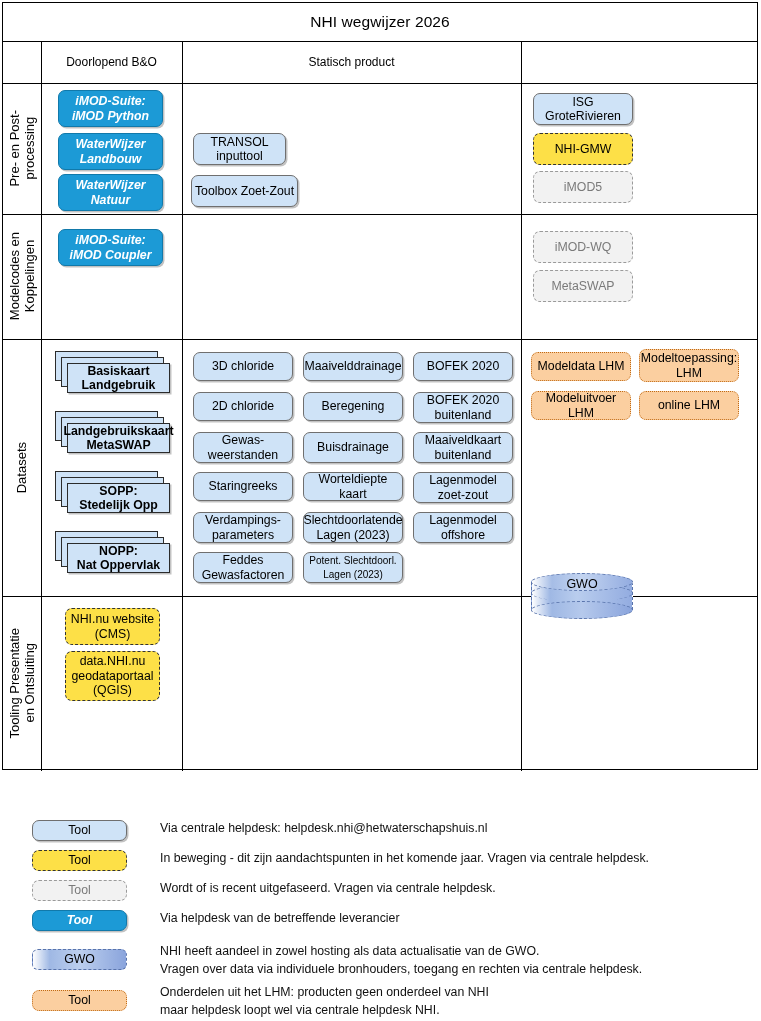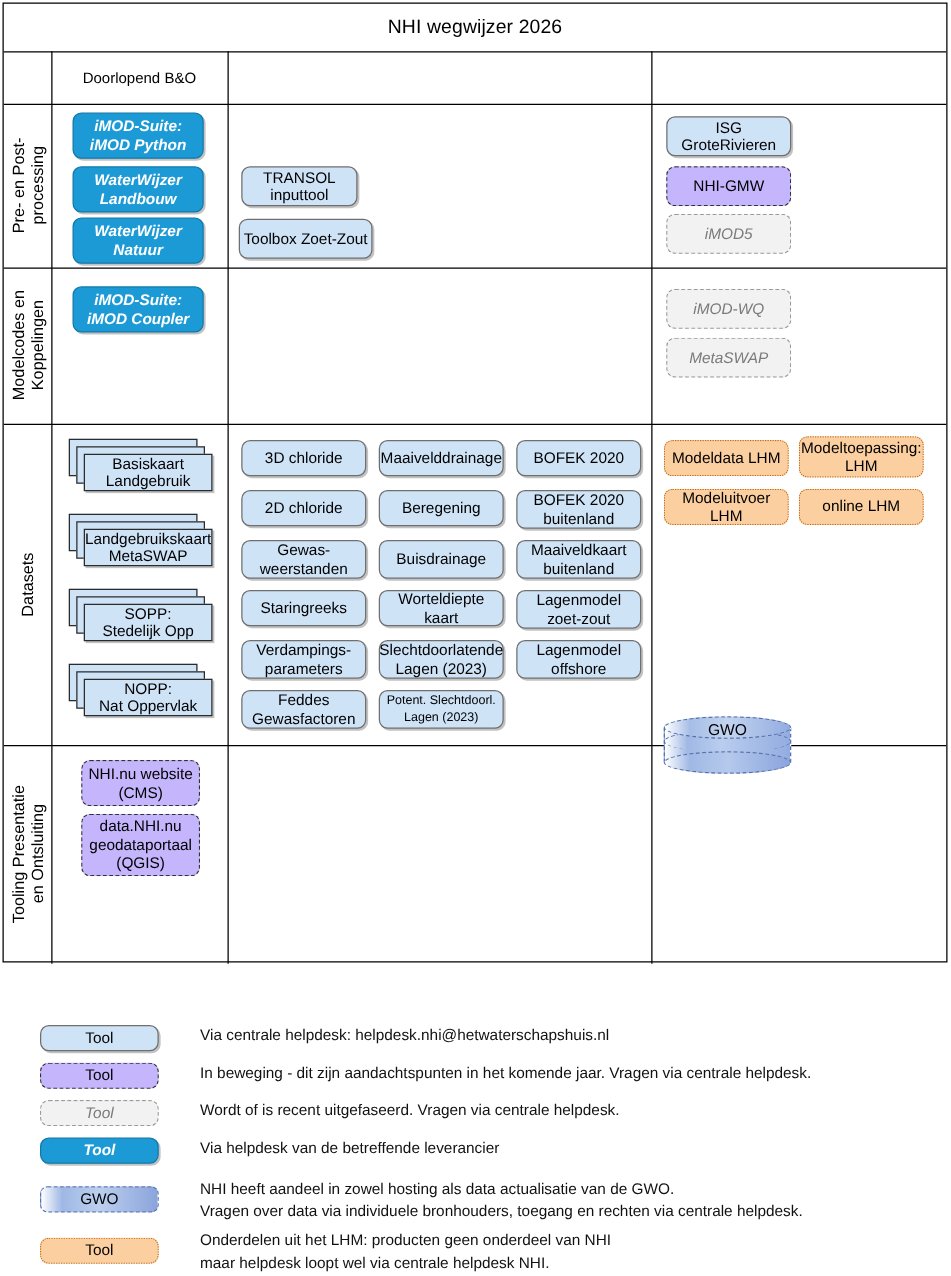--- a/index.html
+++ b/index.html
@@ -75,51 +75,50 @@
   }
   
   .n-light {
     background: #cfe3f7;
     border: 1.2px solid #6f6f6f;
     color: #000;
     box-shadow: 1.5px 1.5px 0 rgba(120,120,120,.45);
   }
   
   .n-dashed {
-    background: #c4b5fd;
+    background: #fde047;
     border: 1.6px dashed #333;
     color: #000;
     text-align: center;
   }
   
   .n-grey {
     background: #f2f2f2;
     border: 1.4px dashed #9a9a9a;
     color: #7a7a7a;
-    font-style: italic;
   }
   
   .n-blue {
     background: #1c9ad6;
     border: 1.2px solid #1179aa;
     color: #ffffff;
     font-weight: bold;
     box-shadow: 1.5px 1.5px 0 rgba(120,120,120,.45);
     font-style: italic;
   }
   
   .n-orange {
     background: #fbcfa0;
     border: 1.6px dotted #c06a14;
     color: #000;
   }
   .n-small { font-size: 10px; line-height: 1.35; }
 
   
-  .stack { position: absolute; }
+  .stack { position: absolute; font-weight: bold; }
   .stack .lay {
     position: absolute;
     background: #cfe3f7;
     border: 1.2px solid #2b2b2b;
     box-sizing: border-box;
   }
   .stack .lay1 { left: 0;  top: 0;  }
   .stack .lay2 { left: 6px; top: 6px; }
   .stack .lay3 {
     left: 12px; top: 12px;
@@ -174,20 +173,21 @@
   <div class="hline" style="top:80px"></div>
   <div class="hline" style="top:211px"></div>
   <div class="hline" style="top:336px"></div>
   <div class="hline" style="top:593px"></div>
 
   <div class="vline" style="left:38px;  top:38px; height:730px"></div>
   <div class="vline" style="left:179px; top:38px; height:730px"></div>
   <div class="vline" style="left:518px; top:38px; height:730px"></div>
 
   <div class="colhead" style="left:38px;  width:141px">Doorlopend B&amp;O</div>
+  <div class="colhead" style="left:179px; width:339px">Statisch product</div>
 
   <div class="rowlabel" style="top:80px;  height:131px">
       <span>Pre- en Post-
 processing</span>
     </div>
   <div class="rowlabel" style="top:211px; height:125px">
       <span>Modelcodes en
 Koppelingen</span>
     </div>
   <div class="rowlabel" style="top:336px; height:257px">

